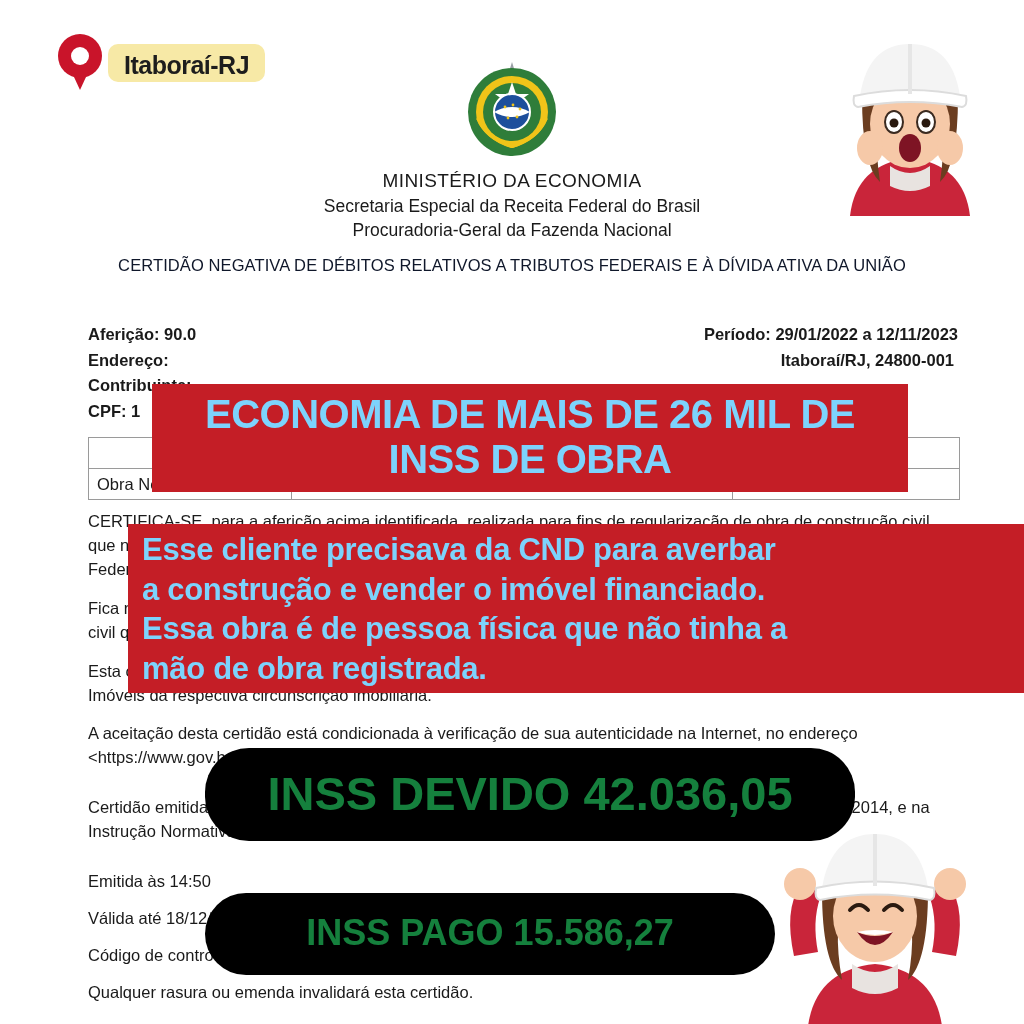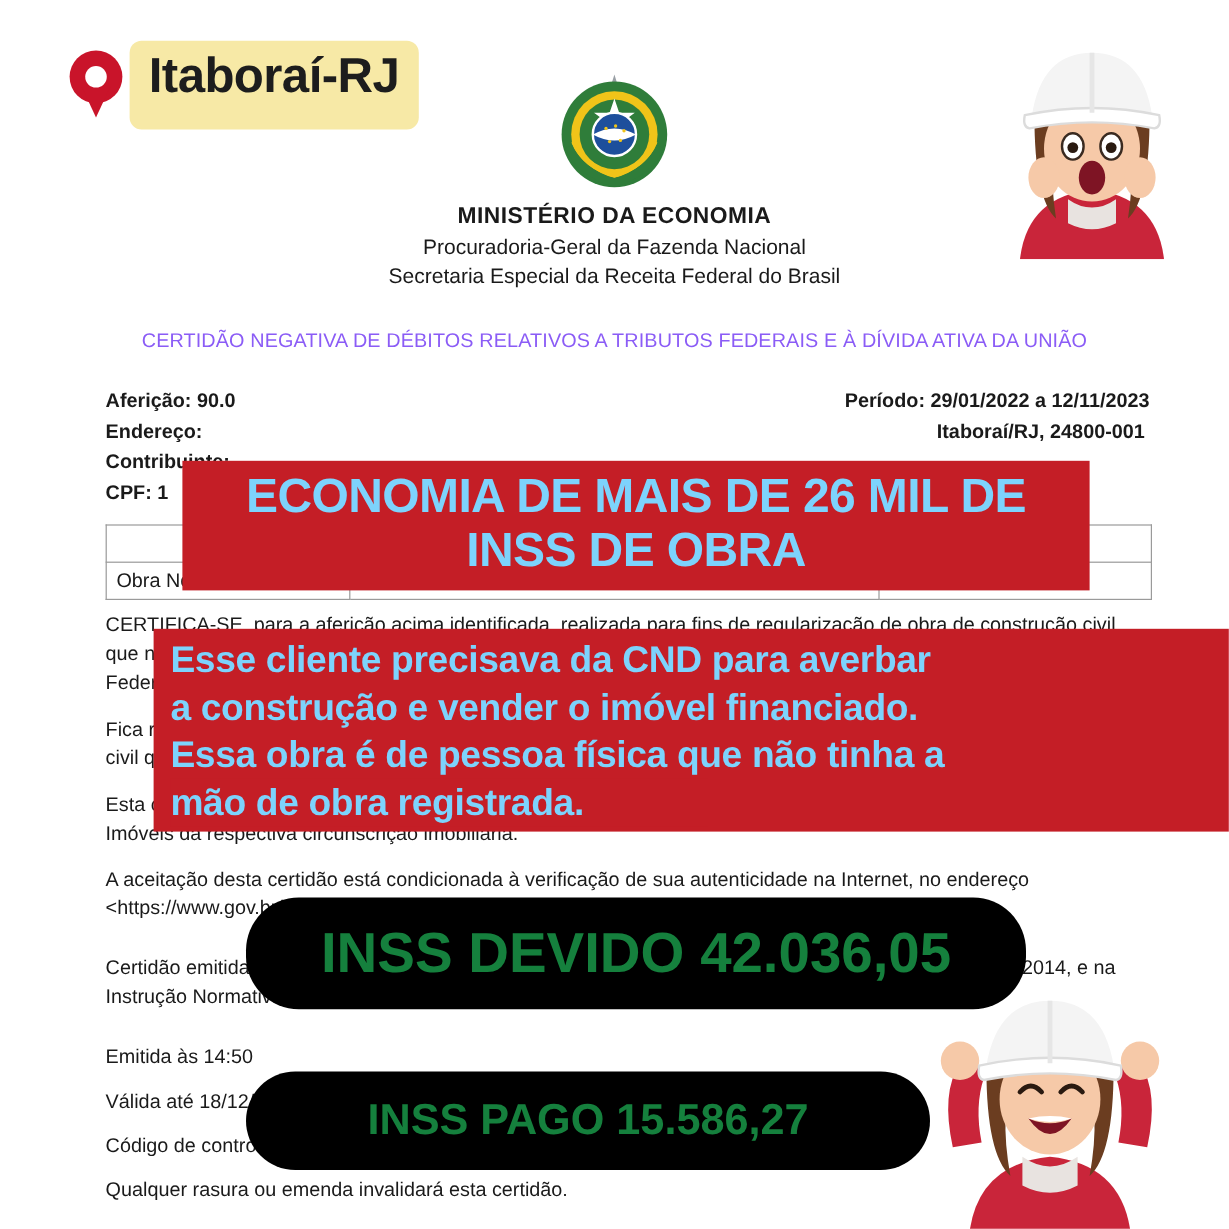--- a/index.html
+++ b/index.html
@@ -50,61 +50,61 @@
   .location-pin .pin-hole {
     position: absolute;
     left: 13px; top: 13px;
     width: 18px; height: 18px;
     background: #ffffff;
     border-radius: 50%;
   }
   .location-text {
     background: #f7e9a6;
     color: #1d1d1d;
-    font-size: 41px;
+    font-size: 25px;
     font-weight: bold;
     line-height: 1;
-    padding: 9px 16px 24px 16px;
+    padding: 9px 16px 4px 16px;
     border-radius: 10px;
     letter-spacing: -0.5px;
   }
 
   
   .doc-header {
     position: absolute;
     left: 0; right: 0;
     top: 52px;
     text-align: center;
   }
   .coat {
     width: 112px;
     height: 112px;
     margin: 0 auto 6px auto;
     position: relative;
   }
   .ministry-line {
     font-size: 19px;
-    font-weight: bold;
+    font-weight: normal;
     letter-spacing: 0.4px;
     margin-bottom: 2px;
   }
   .org-line {
     font-size: 17.5px;
     line-height: 1.38;
   }
 
   
   .doc-title {
     position: absolute;
     left: 0; right: 0;
-    top: 275px;
+    top: 256px;
     text-align: center;
     font-size: 16.5px;
     letter-spacing: 0.1px;
-    color: #8b5cf6;
+    color: #0f172a;
   }
 
   
   .kv-block {
     position: absolute;
     left: 88px;
     right: 66px;
     top: 322px;
     font-size: 16.5px;
     font-weight: bold;
@@ -258,22 +258,22 @@
           <circle cx="64" cy="57" r="1.4"></circle>
             <circle cx="52" cy="66" r="1.4"></circle>
           <circle cx="61" cy="65" r="1.4"></circle>
         </g>
         <path d="M18 70 q10 22 38 30 q28 -8 38 -30" fill="none" stroke="#2f7d3a" stroke-width="7"></path>
         <path d="M22 66 q8 20 34 28 q26 -8 34 -28" fill="none" stroke="#f0c419" stroke-width="4"></path>
       </g>
     </svg>
   </div>
   <div class="ministry-line">MINISTÉRIO DA ECONOMIA</div>
+  <div class="org-line">Secretaria Especial da Receita Federal do Brasil</div>
   <div class="org-line">Procuradoria-Geral da Fazenda Nacional</div>
-  <div class="org-line">Secretaria Especial da Receita Federal do Brasil</div>
 </div>
 
 <div class="doc-title">CERTIDÃO NEGATIVA DE DÉBITOS RELATIVOS A TRIBUTOS FEDERAIS E À DÍVIDA ATIVA DA UNIÃO</div>
 
 <div class="kv-block">
   <div class="kv-row">
     <span class="kv-left">Aferição: 90.0</span>
     <span class="kv-right">Período: 29/01/2022 a 12/11/2023</span>
   </div>
   <div class="kv-row">

